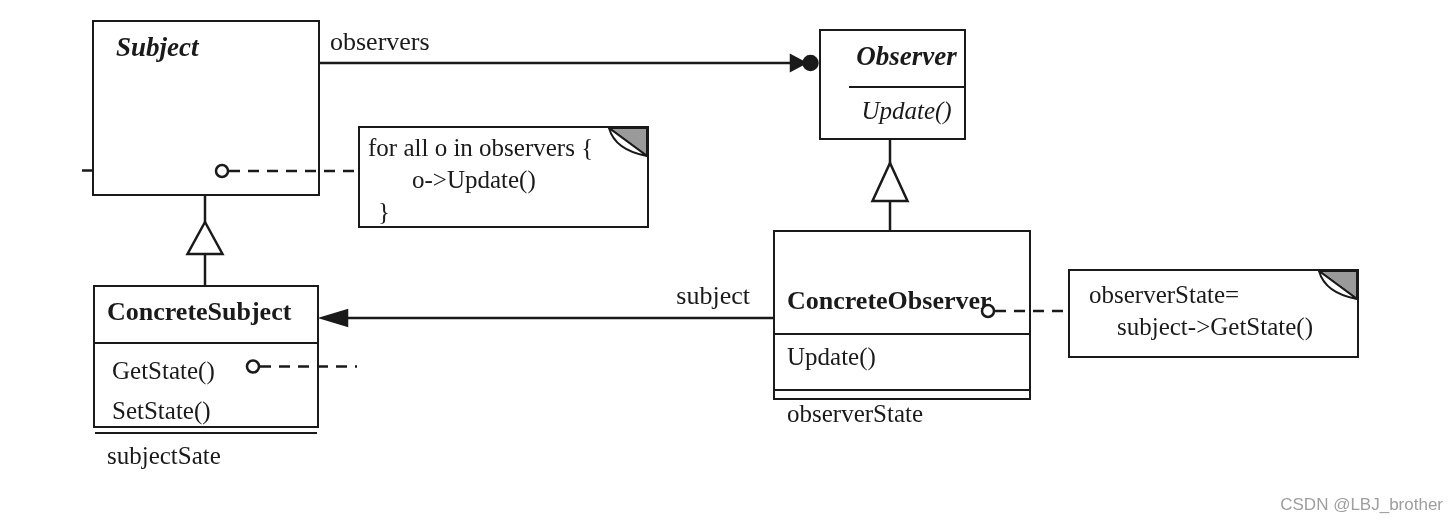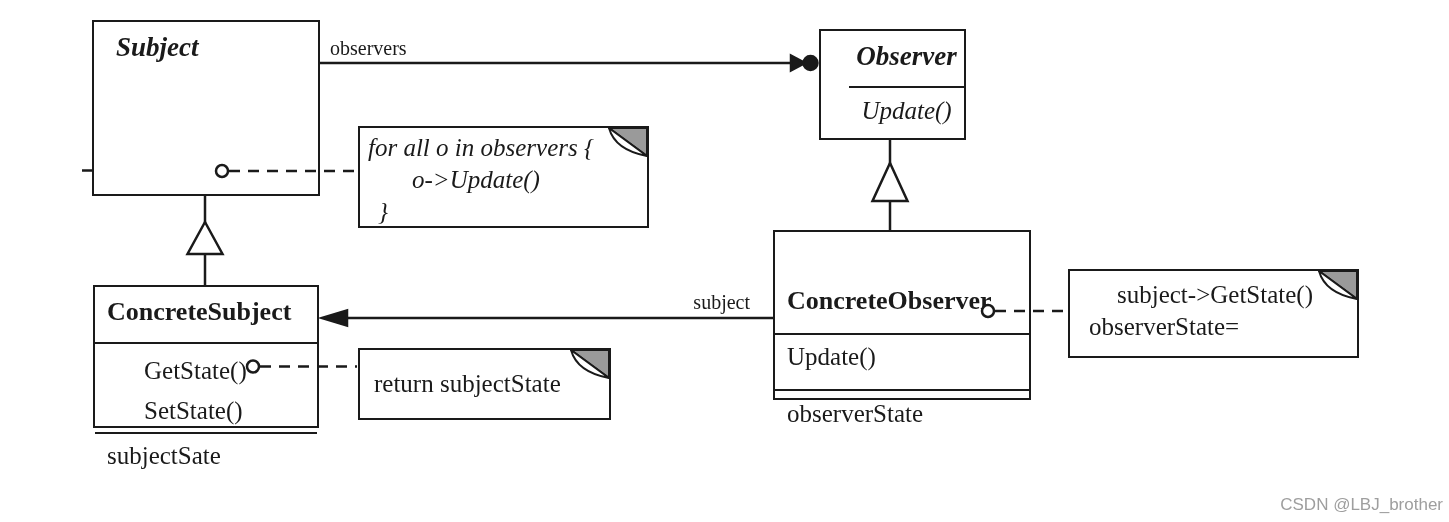--- a/index.html
+++ b/index.html
@@ -52,49 +52,48 @@
   #box-observer .uml-section{height:56px;padding-top:9px;text-align:center;font-style:italic;}
 
   #box-concrete-observer{left:773px;top:230px;width:258px;height:170px;}
   #box-concrete-observer .uml-title{height:57px;font-size:26px;margin-top:44px;}
   #box-concrete-observer .sec-methods{height:56px;padding:8px 0 0 12px;}
   #box-concrete-observer .sec-attrs{height:57px;padding:9px 0 0 12px;}
 
   #box-concrete-subject{left:93px;top:285px;width:226px;height:143px;}
   #box-concrete-subject .uml-title{height:55px;font-size:26px;}
   #box-concrete-subject .sec-methods{height:90px;padding:7px 0 0 17px;}
-  #box-concrete-subject .sec-methods .uml-member{line-height:40px;margin-left:32px;}
+  #box-concrete-subject .sec-methods .uml-member{line-height:40px;}
   #box-concrete-subject .sec-attrs{height:55px;padding:8px 0 0 12px;}
 
   
   .note{
     position:absolute;
     box-sizing:border-box;
     border:2.5px solid var(--line);
     background:#fff;
     font-size:25px;
     z-index:1;
   }
   .note .fold{position:absolute;top:-1px;right:-1px;}
   .note-line{white-space:nowrap;line-height:32px;}
-  #note-notify{left:358px;top:126px;width:291px;height:102px;padding:4px 0 0 8px;font-style:italic;}
+  #note-notify{left:358px;top:126px;width:291px;height:102px;padding:4px 0 0 8px;}
   #note-notify .l1{}
   #note-notify .l2{margin-left:44px;}
   #note-notify .l3{margin-left:10px;}
   #note-getstate{left:358px;top:348px;width:253px;height:72px;padding:18px 0 0 14px;}
   #note-update{left:1068px;top:269px;width:291px;height:89px;padding:8px 0 0 19px;line-height:33px;}
   #note-update .l2{margin-left:28px;}
 
   
   .assoc-label{
     position:absolute;
-    font-size:20px;
+    font-size:26px;
     z-index:3;
     white-space:nowrap;
-    margin-top:10px;
   }
   #label-observers{left:330px;top:27px;}
   #label-subject{left:650px;top:281px;width:100px;text-align:right;}
 
   
   .overlay{
     position:absolute;left:0;top:0;
     z-index:2;
     pointer-events:none;
   }
@@ -199,35 +198,28 @@
   <div class="note" id="note-notify">
     <svg class="fold" width="40" height="30">
       <polygon points="1,1 39,1 39,29" fill="var(--fold)" stroke="var(--line)" stroke-width="2" stroke-linejoin="round"></polygon>
       <path d="M1,1 L39,29 Q7,23 1,1 Z" fill="#fff" stroke="var(--line)" stroke-width="2" stroke-linejoin="round"></path>
     </svg>
     <div class="note-line l1">for all o in observers {</div>
     <div class="note-line l2">o-&gt;Update()</div>
     <div class="note-line l3">}</div>
   </div>
 
-  <div class="note" id="note-getstate">
-    <svg class="fold" width="40" height="30">
-      <polygon points="1,1 39,1 39,29" fill="var(--fold)" stroke="var(--line)" stroke-width="2" stroke-linejoin="round"></polygon>
-      <path d="M1,1 L39,29 Q7,23 1,1 Z" fill="#fff" stroke="var(--line)" stroke-width="2" stroke-linejoin="round"></path>
-    </svg>
-    <div class="note-line">return subjectState</div>
-  </div>
 
   <div class="note" id="note-update">
     <svg class="fold" width="40" height="30">
       <polygon points="1,1 39,1 39,29" fill="var(--fold)" stroke="var(--line)" stroke-width="2" stroke-linejoin="round"></polygon>
       <path d="M1,1 L39,29 Q7,23 1,1 Z" fill="#fff" stroke="var(--line)" stroke-width="2" stroke-linejoin="round"></path>
     </svg>
+    <div class="note-line l1">observerState=</div>
     <div class="note-line l2">subject-&gt;GetState()</div>
-    <div class="note-line l1">observerState=</div>
   </div>
 
   <div class="assoc-label" id="label-observers">observers</div>
   <div class="assoc-label" id="label-subject">subject</div>
 
   <div class="watermark">CSDN @LBJ_brother</div>
 
 </div>
 
 </body></html>

